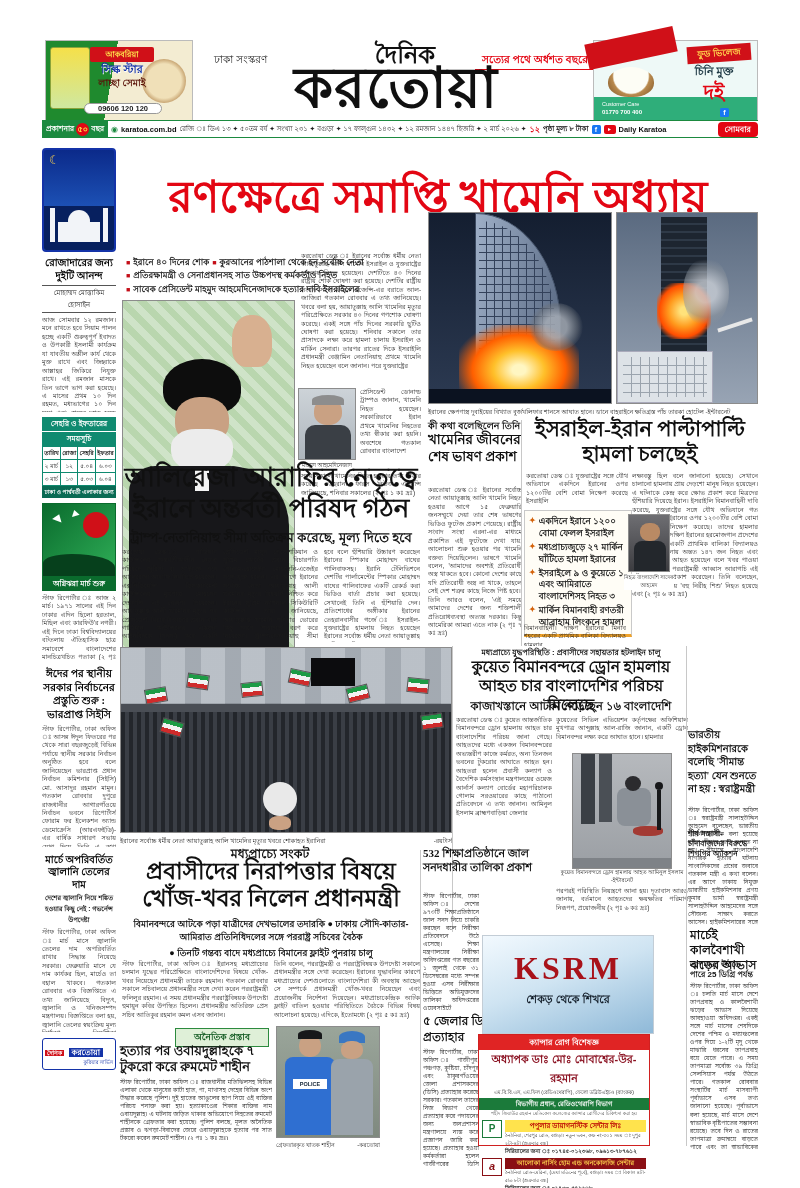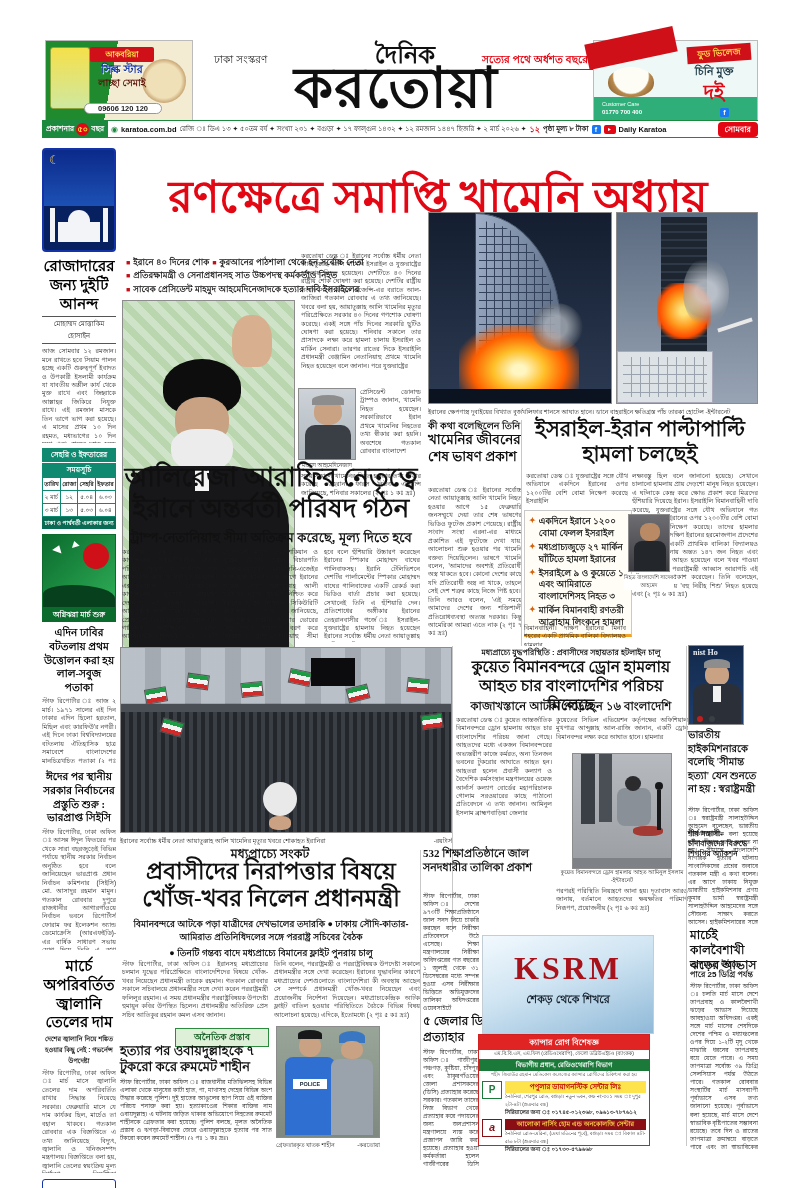--- a/index.html
+++ b/index.html
@@ -19,21 +19,21 @@
   .pubbox{background:#1b8a3f;color:#fff;display:flex;align-items:center;gap:2px;height:100%;
           padding:0 4px;font-size:7.5px;font-weight:bold;}
   .pubcircle{background:#e30613;color:#ffe94d;border-radius:50%;width:13px;height:13px;line-height:13px;
              text-align:center;font-size:8px;font-weight:bold;}
   .daybtn{background:#e30613;color:#fff;border-radius:4px;padding:1px 7px;font-size:8px;font-weight:bold;}
   .fbicon{display:inline-block;width:9px;height:9px;background:#1877f2;color:#fff;font-size:7px;
           line-height:9px;text-align:center;font-weight:bold;border-radius:1.5px;}
   .yticon{display:inline-block;width:12px;height:9px;background:#e30613;color:#fff;font-size:5px;
           line-height:9px;text-align:center;border-radius:2px;}
   .sb{position:absolute;left:42px;top:148px;width:74px;}
-  .sb-title{font-weight:bold;font-size:15px;line-height:1.25;text-align:center;color:#000;
+  .sb-title{font-weight:bold;font-size:10px;line-height:1.25;text-align:center;color:#000;
             font-family:"Liberation Serif",serif;}
   .sb-sub{font-weight:bold;font-size:10.5px;line-height:1.3;text-align:center;color:#000;
           font-family:"Liberation Serif",serif;}
   table{border-collapse:collapse;width:100%;}
   .sehri-tbl td,.sehri-tbl th,.namaz-tbl td,.namaz-tbl th{border:0.7px solid #0f8a70;font-size:5.8px;
           padding:1px 0;text-align:center;}
   .greenbar{background:#0f8a70;color:#fff;font-weight:bold;text-align:center;}
   .bullet-line{display:flex;gap:3px;font-size:8.6px;font-weight:bold;line-height:1.55;color:#222;}
   .sqr{color:#c40d17;font-size:7px;line-height:1.9;}
   .ibox{border:1px solid #c9c9c9;border-bottom:3px solid #f0a32a;padding:3px 4px;background:#fffdf6;}
@@ -133,21 +133,20 @@
       </table>
     <div class="greenbar" style="font-size:5.8px;background:#0a6b54;padding:1px 0;">ঢাকা ও পার্শ্ববর্তী এলাকার জন্য</div>
 
     <div style="margin-top:5px;height:72px;position:relative;overflow:hidden;border:1px solid #0a6b2d;background:linear-gradient(135deg,#0a6b2d,#2fae57);">
       <div style="position:absolute;right:6px;top:8px;width:26px;height:26px;border-radius:50%;background:#d01018;"></div>
       <div style="position:absolute;bottom:0;left:0;right:0;height:22px;background:#06401c;border-radius:40% 60% 0 0;"></div>
       <div style="position:absolute;left:10px;top:10px;width:0;height:0;border-left:5px solid transparent;border-right:5px solid transparent;border-bottom:7px solid #fff;transform:rotate(20deg);"></div>
       <div style="position:absolute;left:28px;top:6px;width:0;height:0;border-left:4px solid transparent;border-right:4px solid transparent;border-bottom:6px solid #fff;transform:rotate(-15deg);"></div>
     </div>
     <div class="greenbar" style="background:#0a6b2d;font-size:7.5px;padding:1px 0;">অগ্নিঝরা মার্চ শুরু</div>
-    <div class="sb-sub" style="margin-top:4px;">এদিন ঢাবির বটতলায় প্রথম উত্তোলন করা হয় লাল-সবুজ পতাকা</div>
     <div class="bt" style="height:66px;margin-top:3px;">স্টাফ রিপোর্টার ঃ আজ ২ মার্চ। ১৯৭১ সালের এই দিন ঢাকার এদিন ছিলো হরতাল, মিছিল এবং কারফিউ'র নগরী। এই দিনে ঢাকা বিশ্ববিদ্যালয়ের বটতলায় ঐতিহাসিক ছাত্র সমাবেশে বাংলাদেশের মানচিত্রখচিত পতাকা (২ পৃঃ ৪ কঃ দ্রঃ)</div>
 
     <div class="sb-sub" style="margin-top:7px;">ঈদের পর স্থানীয় সরকার নির্বাচনের প্রস্তুতি শুরু : ভারপ্রাপ্ত সিইসি</div>
     <div class="bt" style="height:122px;margin-top:3px;">স্টাফ রিপোর্টার, ঢাকা অফিস ঃ আসন্ন ঈদুল ফিতরের পর থেকে সারা বছরজুড়েই বিভিন্ন পর্যায়ে স্থানীয় সরকার নির্বাচন অনুষ্ঠিত হবে বলে জানিয়েছেন ভারপ্রাপ্ত প্রধান নির্বাচন কমিশনার (সিইসি) মো. আসাদুর রহমান মামুন। গতকাল রোববার দুপুরে রাজধানীর আগারগাঁওয়ে নির্বাচন ভবনে রিপোর্টার্স ফোরাম ফর ইলেকশন অ্যান্ড ডেমোক্রেসি (আরএফইডি)-এর বার্ষিক সাধারণ সভায় যোগ দিয়ে তিনি এ কথা বলেন। এ সময় ভারপ্রাপ্ত সিইসি বলেন, নির্বাচন কমিশনের কোনো অবসর নেই। সংসদ ও রাষ্ট্রপতি নির্বাচন ছাড়াও (২ পৃঃ ৭ কঃ দ্রঃ)</div>
 
     <div class="sb-title" style="margin-top:7px;">মার্চে অপরিবর্তিত জ্বালানি তেলের দাম</div>
     <div class="b ctr" style="font-size:6.5px;margin:2px 0;">দেশের জ্বালানি নিয়ে শঙ্কিত হওয়ার কিছু নেই : গভর্নেন্স উপদেষ্টা</div>
     <div class="bt" style="height:104px;">স্টাফ রিপোর্টার, ঢাকা অফিস ঃ মার্চ মাসে জ্বালানি তেলের দাম অপরিবর্তিত রাখার সিদ্ধান্ত নিয়েছে সরকার। ফেব্রুয়ারি মাসে যে দাম কার্যকর ছিল, মার্চেও তা বহাল থাকবে। গতকাল রোববার এক বিজ্ঞপ্তিতে এ তথ্য জানিয়েছে বিদ্যুৎ, জ্বালানি ও খনিজসম্পদ মন্ত্রণালয়। বিজ্ঞপ্তিতে বলা হয়, জ্বালানি তেলের স্বয়ংক্রিয় মূল্য নির্ধারণ নির্দেশিকা (সংশোধিত) অনুযায়ী মার্চ মাসের জন্য ভোক্তা পর্যায়ে ডিজেল, কেরোসিন, অকটেন ও পেট্রোলের দাম অপরিবর্তিত রাখা হয়েছে। চলতি দাম অনুযায়ী প্রতি লিটার ডিজেলের দাম ১০০ টাকা, (২ পৃঃ ৪ কঃ দ্রঃ)</div>
 
     <div style="margin-top:6px;border:1.5px solid #1433a8;border-radius:3px;padding:2px;background:#fff;">
@@ -286,29 +285,20 @@
       <div style="position:absolute;left:60px;top:72px;width:30px;height:10px;background:#a33a33;border-radius:40%;"></div>
       <div style="position:absolute;right:8px;top:28px;width:8px;height:8px;border-radius:50%;background:#17181a;"></div>
       <div style="position:absolute;right:10px;top:36px;width:4px;height:40px;background:#17181a;"></div>
       <div style="position:absolute;left:0;bottom:0;width:100%;height:10px;background:#7e8287;"></div>
     </div>
     <div class="cap ctr" style="font-size:5.5px;">কুয়েত বিমানবন্দরে ড্রোন হামলায় আহত আমিনুল ইসলাম  -ইন্টারনেট</div>
     <div class="bt" style="height:36px;margin-top:2px;">পরপরই পরিস্থিতি নিয়ন্ত্রণে আনা হয়। দূতাবাস আরও জানায়, বর্তমানে আহতদের ক্ষয়ক্ষতির পরিমাণ নিরূপণ, প্রয়োজনীয় (২ পৃঃ ৬ কঃ দ্রঃ)</div>
   </div>
   <div class="rule-v" style="left:686px;top:646px;height:500px;"></div>
 
-  <div class="ph" style="left:688px;top:645px;width:56px;height:80px;background:linear-gradient(#13294b,#1d3e6e);">
-    <div style="position:absolute;left:4px;top:2px;color:#e8ecf2;font-size:8px;font-weight:bold;font-family:'Liberation Serif',serif;">nist Ho</div>
-    <div style="position:absolute;left:16px;top:18px;width:24px;height:22px;background:#c9a183;border-radius:45%;"></div>
-    <div style="position:absolute;left:15px;top:13px;width:26px;height:9px;background:#8d8d8d;border-radius:50% 50% 0 0;"></div>
-    <div style="position:absolute;left:4px;top:38px;width:48px;height:42px;background:#2b2f38;border-radius:10px 10px 0 0;"></div>
-    <div style="position:absolute;left:24px;top:40px;width:8px;height:16px;background:#f2f2f2;"></div>
-    <div style="position:absolute;left:8px;bottom:2px;width:6px;height:6px;border-radius:50%;background:#c01f1f;"></div>
-    <div style="position:absolute;left:20px;bottom:2px;width:6px;height:6px;border-radius:50%;background:#3a3f45;"></div>
-  </div>
   <div class="abs hl" style="left:688px;top:728px;width:70px;font-size:10px;line-height:1.35;">ভারতীয় হাইকমিশনারকে বলেছি 'সীমান্ত হত্যা' যেন শুনতে না হয় : স্বরাষ্ট্রমন্ত্রী</div>
   <div class="abs b" style="left:688px;top:784px;width:70px;font-size:7.5px;line-height:1.3;margin-top:45px;">শীর্ষ সন্ত্রাসী-চাঁদাবাজদের বিরুদ্ধে শিগগির অ্যাকশন</div>
   <div class="abs bt" style="left:688px;top:806px;width:70px;height:120px;font-size:6px;">স্টাফ রিপোর্টার, ঢাকা অফিস ঃ স্বরাষ্ট্রমন্ত্রী সালাহউদ্দিন আহমেদ বলেছেন, ভারতীয় হাইকমিশনারকে বলা হয়েছে যাতে 'সীমান্ত হত্যা' শুনতে না হয়। সীমান্তে বাংলাদেশি নাগরিক হত্যার ঘটনায় সাংবাদিকদের প্রশ্নের জবাবে গতকাল মন্ত্রী এ কথা বলেন। এর আগে ঢাকায় নিযুক্ত ভারতীয় হাইকমিশনার প্রণয় কুমার ভার্মা স্বরাষ্ট্রমন্ত্রী সালাহউদ্দিন আহমেদের সঙ্গে সৌজন্য সাক্ষাৎ করতে আসেন। হাইকমিশনারের সঙ্গে সীমান্ত ইস্যুতে আলোচনা হয়েছে এ প্রসঙ্গ টেনে স্বরাষ্ট্রমন্ত্রী ভারতের হাইকমিশনারকে (২ পৃঃ ৬ কঃ দ্রঃ)</div>
 
   <div class="abs b ctr" style="left:130px;top:845px;width:280px;font-size:12.5px;">মধ্যপ্রাচ্যে সংকট</div>
   <div class="abs hl ctr" style="left:120px;top:858px;width:302px;font-size:23px;line-height:27px;">প্রবাসীদের নিরাপত্তার বিষয়ে খোঁজ-খবর নিলেন প্রধানমন্ত্রী</div>
   <div class="abs b ctr" style="left:124px;top:918px;width:294px;font-size:9px;line-height:1.4;">বিমানবন্দরে আটকে পড়া যাত্রীদের দেখভালের তদারকি ● ঢাকায় সৌদি-কাতার-আমিরাত প্রতিনিধিদলের সঙ্গে পররাষ্ট্র সচিবের বৈঠক</div>
   <div class="abs b ctr" style="left:124px;top:946px;width:294px;font-size:9px;">● তিনটি গন্তব্য বাদে মধ্যপ্রাচ্যে বিমানের ফ্লাইট পুনরায় চালু</div>
   <div class="abs bt" style="left:122px;top:960px;width:146px;height:78px;">স্টাফ রিপোর্টার, ঢাকা অফিস ঃ ইরানসহ মধ্যপ্রাচ্যের চলমান যুদ্ধের পরিপ্রেক্ষিতে বাংলাদেশিদের বিষয়ে খোঁজ-খবর নিয়েছেন প্রধানমন্ত্রী তারেক রহমান। গতকাল রোববার সকালে সচিবালয়ে প্রধানমন্ত্রীর সঙ্গে দেখা করেন পররাষ্ট্রমন্ত্রী ফলিলুর রহমান। এ সময় প্রধানমন্ত্রীর পররাষ্ট্রবিষয়ক উপদেষ্টা হুমায়ুন কবির উপস্থিত ছিলেন। প্রধানমন্ত্রীর অতিরিক্ত প্রেস সচিব আতিকুর রহমান কমল এসব জানান।</div>
   <div class="abs bt" style="left:274px;top:960px;width:146px;height:78px;">তিনি বলেন, পররাষ্ট্রমন্ত্রী ও পররাষ্ট্রবিষয়ক উপদেষ্টা সকালে প্রধানমন্ত্রীর সঙ্গে দেখা করেছেন। ইরানের যুদ্ধাবলির কারণে মধ্যপ্রাচ্যের দেশগুলোতে বাংলাদেশিরা কী অবস্থায় আছেন সে সম্পর্কে প্রধানমন্ত্রী খোঁজ-খবর নিয়েছেন এবং প্রয়োজনীয় নির্দেশনা দিয়েছেন। মধ্যপ্রাচ্যকেন্দ্রিক আটক ফ্লাইট বাতিল হওয়ার পরিস্থিতিতে বৈঠকে বিভিন্ন বিষয় আলোচনা হয়েছে। এদিকে, ইতোমধ্যে (২ পৃঃ ৫ কঃ দ্রঃ)</div>
@@ -338,20 +328,21 @@
     <div style="position:absolute;left:16px;top:52px;width:34px;height:10px;background:#fff;color:#123;font-size:5.5px;font-weight:bold;text-align:center;line-height:10px;">POLICE</div>
     <div style="position:absolute;right:14px;top:4px;width:26px;height:12px;background:#3a77c2;border-radius:50% 50% 0 0;"></div>
     <div style="position:absolute;right:16px;top:14px;width:22px;height:18px;background:#c9a183;border-radius:45%;"></div>
     <div style="position:absolute;right:6px;top:32px;width:42px;height:76px;background:#9aa3ab;border-radius:8px 8px 0 0;"></div>
   </div>
   <div class="abs cap" style="left:276px;top:1140px;width:76px;font-size:5.8px;">গ্রেফতারকৃত ঘাতক শাহীন</div>
   <div class="abs cap" style="left:352px;top:1140px;width:28px;font-size:5.8px;text-align:right;">-করতোয়া</div>
 
   <div class="abs" style="left:478px;top:1034px;width:172px;height:112px;border:1.5px solid #d02020;background:#fff;box-sizing:border-box;">
     <div class="ctr" style="background:#e02424;color:#fff;font-size:8px;font-weight:bold;padding:1px 0;">ক্যান্সার রোগ বিশেষজ্ঞ</div>
+    <div class="ctr" style="color:#8a1020;font-size:11px;font-weight:bold;margin-top:1px;">অধ্যাপক ডাঃ মোঃ মোবাশ্বের-উর-রহমান</div>
     <div class="ctr" style="font-size:5px;color:#333;">এম.বি.বি.এস, এম.ফিল (রেডিওথেরাপি), ফেলো ডব্লিউএইচও (ব্যাংকক)</div>
     <div class="ctr" style="background:#1b7a3a;color:#fff;font-size:6.5px;font-weight:bold;padding:0.5px 0;margin-top:1px;">বিভাগীয় প্রধান, রেডিওথেরাপি বিভাগ</div>
     <div class="ctr" style="font-size:4.8px;color:#444;">শহীদ জিয়াউর রহমান মেডিকেল কলেজের ক্যান্সার রোগীদের চিকিৎসা করা হয়</div>
     <div style="display:flex;gap:3px;margin:2px 3px 0;">
       <div style="width:18px;height:16px;border:1px solid #1b7a3a;color:#1b7a3a;font-weight:bold;font-size:10px;text-align:center;line-height:16px;">P</div>
       <div style="flex:1">
         <div style="background:#ffe34d;color:#b00;font-size:7px;font-weight:bold;text-align:center;">পপুলার ডায়াগনস্টিক সেন্টার লিঃ</div>
         <div style="font-size:4.8px;color:#333;">ঠনঠনিয়া, শেরপুর রোড, বগুড়া। নতুন ভবন, কক্ষ নং-৩০১ সময় ঃ দুপুর ২টা-৪টা (শুক্রবার বন্ধ)</div>
         <div style="font-size:5.5px;font-weight:bold;color:#111;">সিরিয়ালের জন্য ঃ ০১৭৪৫-০১২৩৬৮, ০৯৬১৩-৭৮৭৬১২</div>
       </div>

